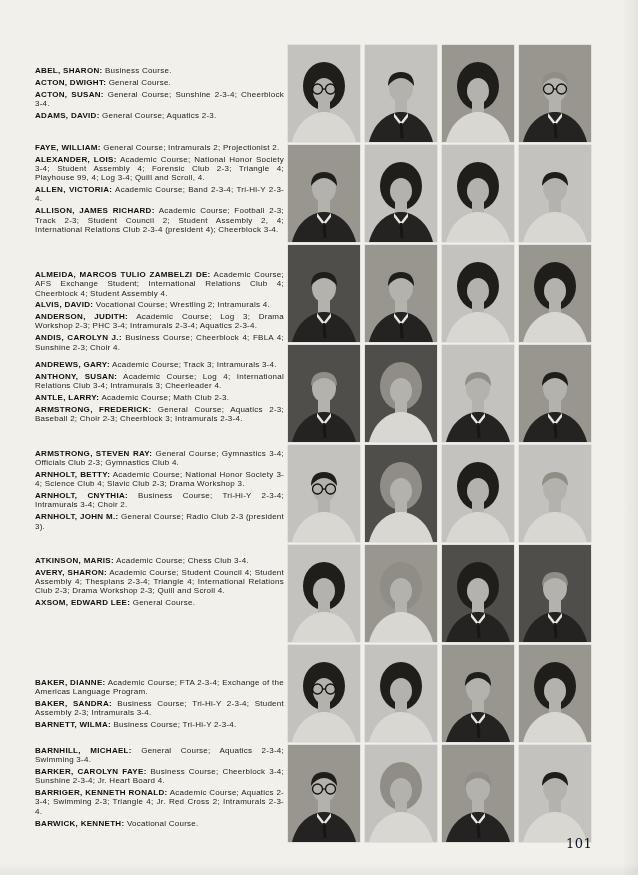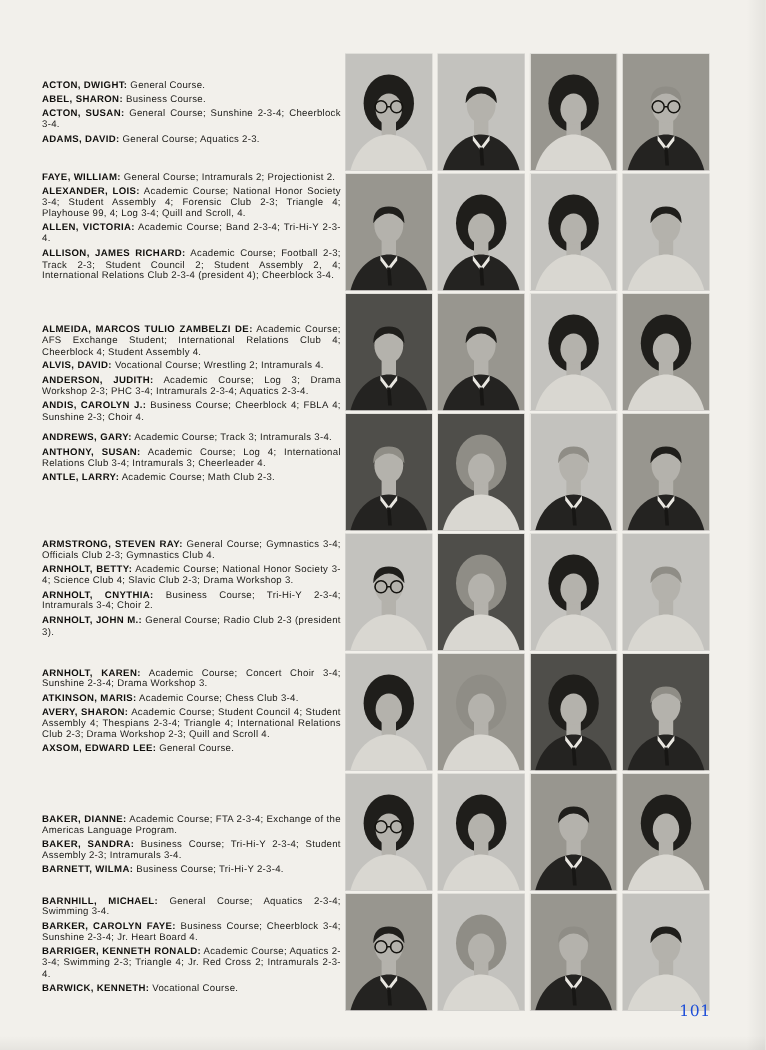--- a/index.html
+++ b/index.html
@@ -9,62 +9,62 @@
   .group{position:absolute;left:35px;width:249px;}
   .entry{margin:0 0 2.5px 0;font-size:8px;line-height:9.3px;letter-spacing:.25px;
          color:#1d1c19;text-align:justify;}
   .nm{font-weight:bold;color:#100f0d;letter-spacing:.3px;}
   .photos{position:absolute;left:288px;top:45px;display:grid;
           grid-template-columns:repeat(4,72px);grid-auto-rows:97px;
           column-gap:5px;row-gap:3px;}
   .photo{width:72px;height:97px;overflow:hidden;box-shadow:0 0 0 .5px rgba(0,0,0,.12);}
   .photo svg{display:block;}
   .page-number{position:absolute;left:566px;top:836px;width:34px;
-               font-family:"DejaVu Serif",serif;font-size:13px;color:#1d4ed8;letter-spacing:.5px;}
+               font-family:"DejaVu Serif",serif;font-size:13px;color:#0f172a;letter-spacing:.5px;}
   .edge-right{position:absolute;right:0;top:0;width:16px;height:100%;
               background:linear-gradient(to right,rgba(0,0,0,0),rgba(0,0,0,.055));}
   .edge-bottom{position:absolute;left:0;bottom:0;width:100%;height:12px;
                background:linear-gradient(to bottom,rgba(0,0,0,0),rgba(0,0,0,.05));}
 </style>
 </head>
 <body>
 
 <div class="page">
   <div class="directory">
       <div class="group" style="top: 66px;">
+        <p class="entry"><span class="nm">ABEL, SHARON:</span><span> Business Course.</span></p>
         <p class="entry"><span class="nm">ACTON, DWIGHT:</span><span> General Course.</span></p>
-        <p class="entry"><span class="nm">ABEL, SHARON:</span><span> Business Course.</span></p>
         <p class="entry"><span class="nm">ACTON, SUSAN:</span><span> General Course; Sunshine 2-3-4; Cheerblock 3-4.</span></p>
         <p class="entry"><span class="nm">ADAMS, DAVID:</span><span> General Course; Aquatics 2-3.</span></p>
       </div>
       <div class="group" style="top: 143px;">
         <p class="entry"><span class="nm">FAYE, WILLIAM:</span><span> General Course; Intramurals 2; Projectionist 2.</span></p>
         <p class="entry"><span class="nm">ALEXANDER, LOIS:</span><span> Academic Course; National Honor Society 3-4; Student Assembly 4; Forensic Club 2-3; Triangle 4; Playhouse 99, 4; Log 3-4; Quill and Scroll, 4.</span></p>
         <p class="entry"><span class="nm">ALLEN, VICTORIA:</span><span> Academic Course; Band 2-3-4; Tri-Hi-Y 2-3-4.</span></p>
         <p class="entry"><span class="nm">ALLISON, JAMES RICHARD:</span><span> Academic Course; Football 2-3; Track 2-3; Student Council 2; Student Assembly 2, 4; International Relations Club 2-3-4 (president 4); Cheerblock 3-4.</span></p>
       </div>
       <div class="group" style="top: 241px; margin-top: 29px;">
         <p class="entry"><span class="nm">ALMEIDA, MARCOS TULIO ZAMBELZI DE:</span><span> Academic Course; AFS Exchange Student; International Relations Club 4; Cheerblock 4; Student Assembly 4.</span></p>
         <p class="entry"><span class="nm">ALVIS, DAVID:</span><span> Vocational Course; Wrestling 2; Intramurals 4.</span></p>
         <p class="entry"><span class="nm">ANDERSON, JUDITH:</span><span> Academic Course; Log 3; Drama Workshop 2-3; PHC 3-4; Intramurals 2-3-4; Aquatics 2-3-4.</span></p>
         <p class="entry"><span class="nm">ANDIS, CAROLYN J.:</span><span> Business Course; Cheerblock 4; FBLA 4; Sunshine 2-3; Choir 4.</span></p>
       </div>
       <div class="group" style="top: 360px;">
         <p class="entry"><span class="nm">ANDREWS, GARY:</span><span> Academic Course; Track 3; Intramurals 3-4.</span></p>
         <p class="entry"><span class="nm">ANTHONY, SUSAN:</span><span> Academic Course; Log 4; International Relations Club 3-4; Intramurals 3; Cheerleader 4.</span></p>
         <p class="entry"><span class="nm">ANTLE, LARRY:</span><span> Academic Course; Math Club 2-3.</span></p>
+        <p class="entry"><span class="nm">ARMSTRONG, FREDERICK:</span><span> General Course; Aquatics 2-3; Baseball 2; Choir 2-3; Cheerblock 3; Intramurals 2-3-4.</span></p>
       </div>
       <div class="group" style="top: 449px;">
         <p class="entry"><span class="nm">ARMSTRONG, STEVEN RAY:</span><span> General Course; Gymnastics 3-4; Officials Club 2-3; Gymnastics Club 4.</span></p>
         <p class="entry"><span class="nm">ARNHOLT, BETTY:</span><span> Academic Course; National Honor Society 3-4; Science Club 4; Slavic Club 2-3; Drama Workshop 3.</span></p>
         <p class="entry"><span class="nm">ARNHOLT, CNYTHIA:</span><span> Business Course; Tri-Hi-Y 2-3-4; Intramurals 3-4; Choir 2.</span></p>
         <p class="entry"><span class="nm">ARNHOLT, JOHN M.:</span><span> General Course; Radio Club 2-3 (president 3).</span></p>
       </div>
       <div class="group" style="top: 556px;">
-        <p class="entry"><span class="nm">ARNHOLT, KAREN:</span><span> Academic Course; Concert Choir 3-4; Sunshine 2-3-4; Drama Workshop 3.</span></p>
         <p class="entry"><span class="nm">ATKINSON, MARIS:</span><span> Academic Course; Chess Club 3-4.</span></p>
         <p class="entry"><span class="nm">AVERY, SHARON:</span><span> Academic Course; Student Council 4; Student Assembly 4; Thespians 2-3-4; Triangle 4; International Relations Club 2-3; Drama Workshop 2-3; Quill and Scroll 4.</span></p>
         <p class="entry"><span class="nm">AXSOM, EDWARD LEE:</span><span> General Course.</span></p>
       </div>
       <div class="group" style="top: 652px; margin-top: 26px;">
         <p class="entry"><span class="nm">BAKER, DIANNE:</span><span> Academic Course; FTA 2-3-4; Exchange of the Americas Language Program.</span></p>
         <p class="entry"><span class="nm">BAKER, SANDRA:</span><span> Business Course; Tri-Hi-Y 2-3-4; Student Assembly 2-3; Intramurals 3-4.</span></p>
         <p class="entry"><span class="nm">BARNETT, WILMA:</span><span> Business Course; Tri-Hi-Y 2-3-4.</span></p>
       </div>
       <div class="group" style="top: 746px;">

